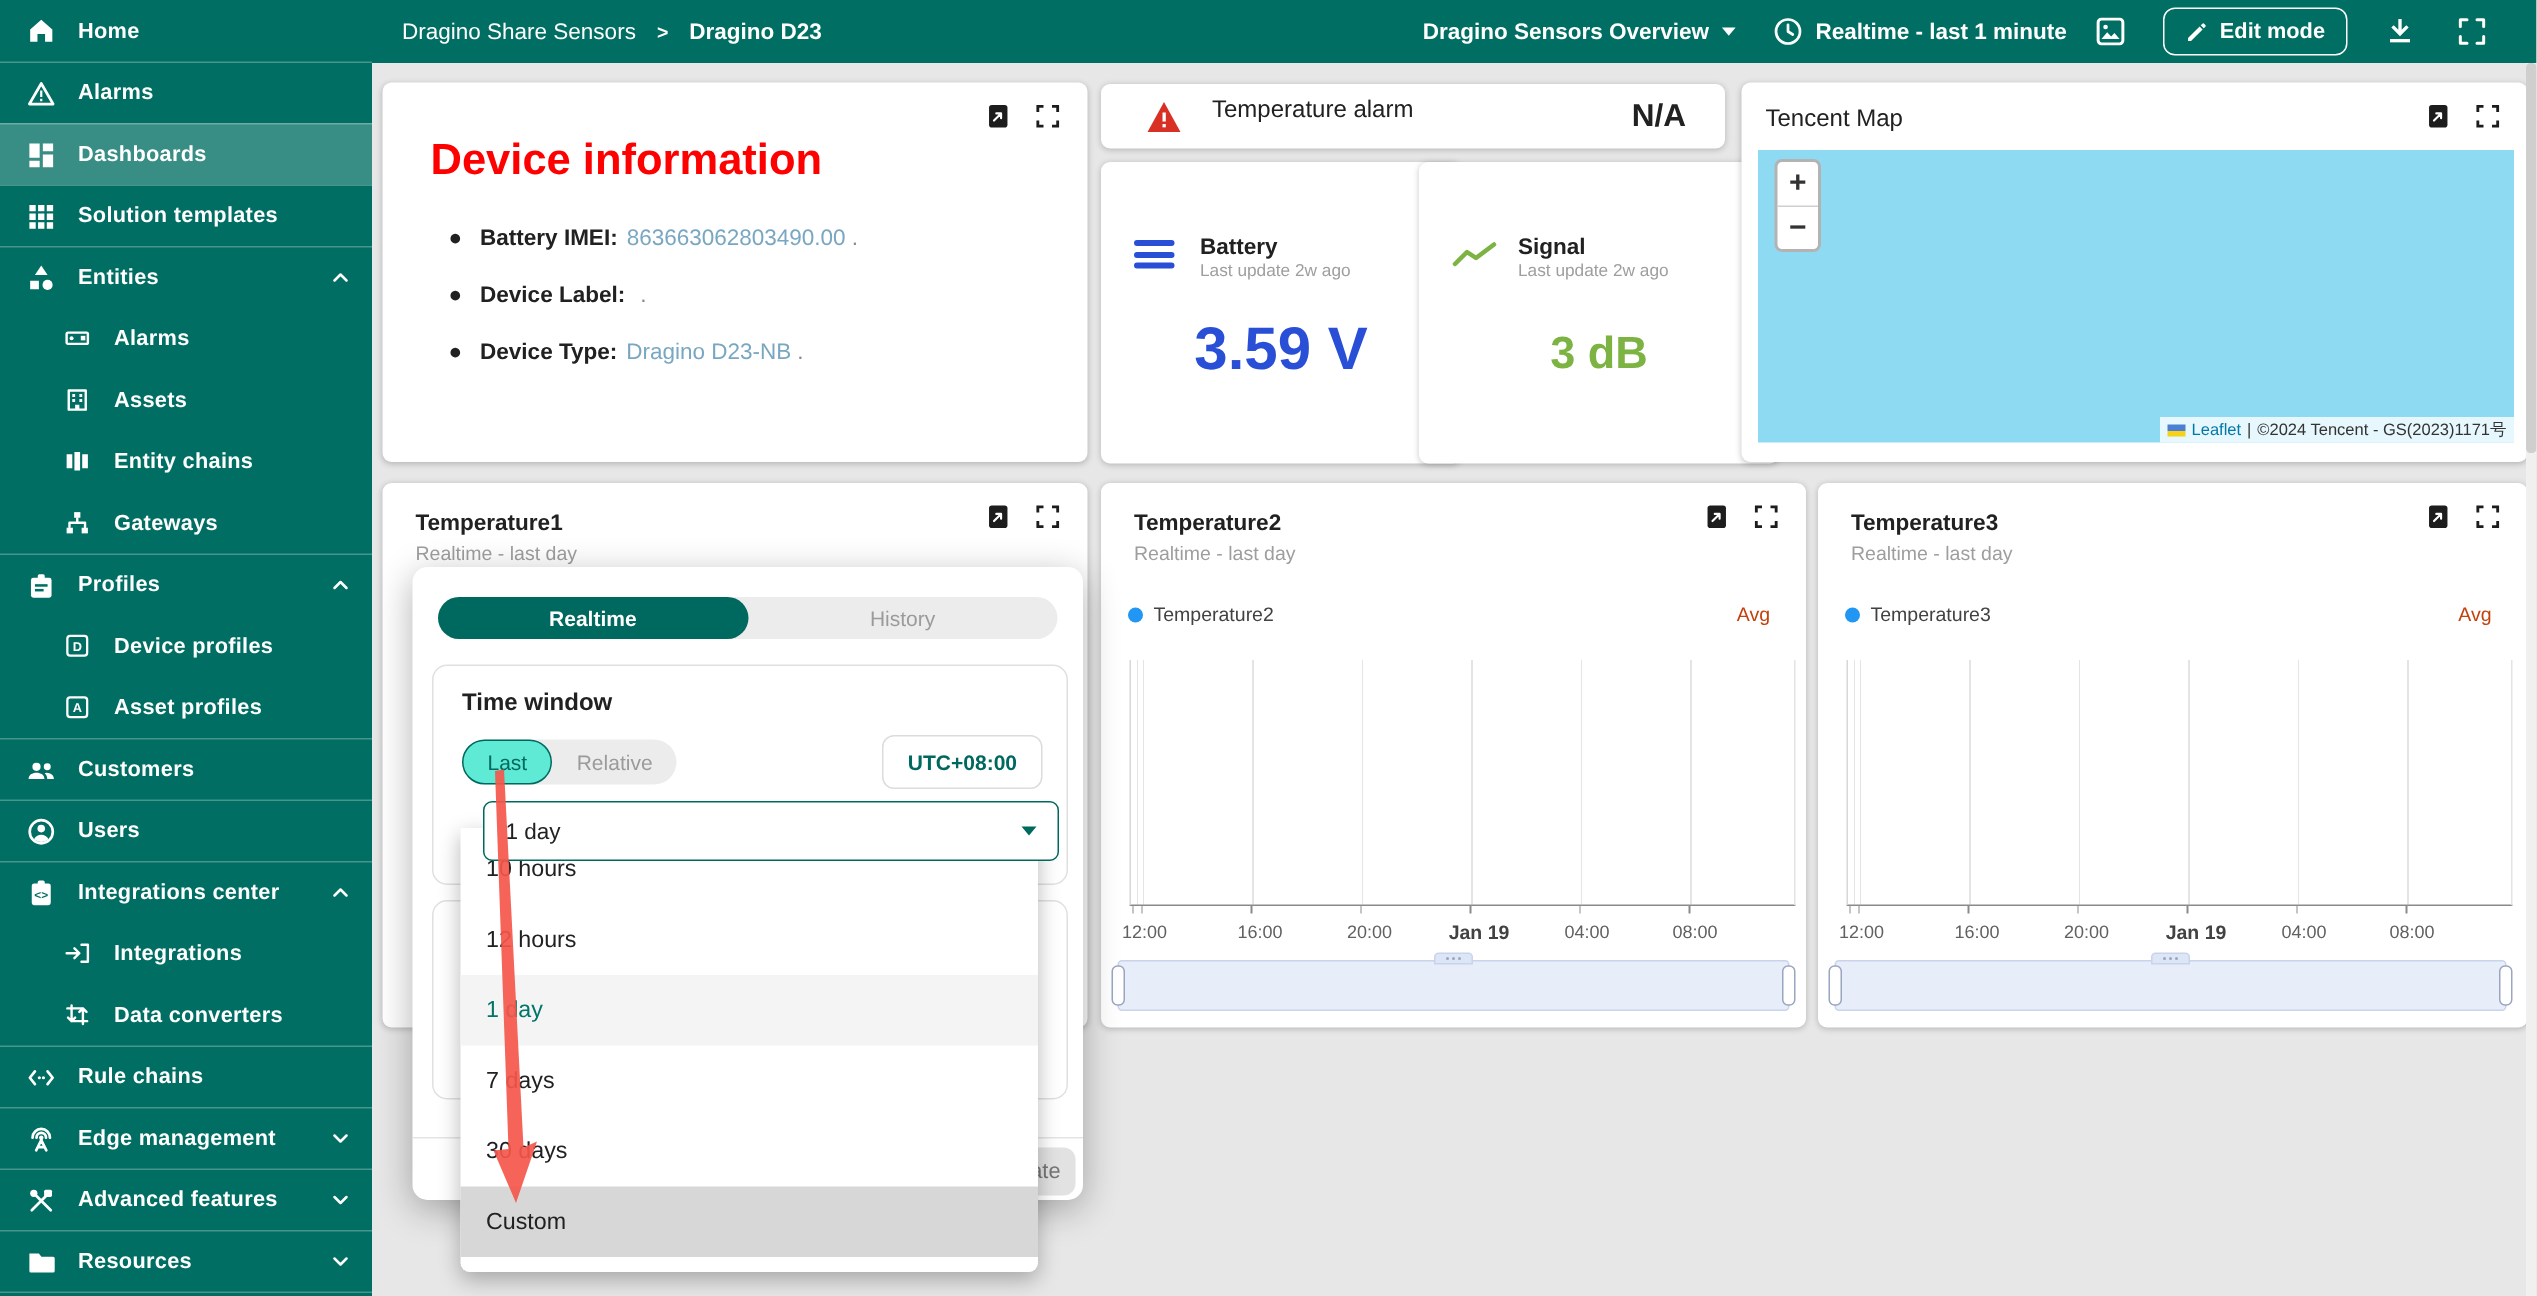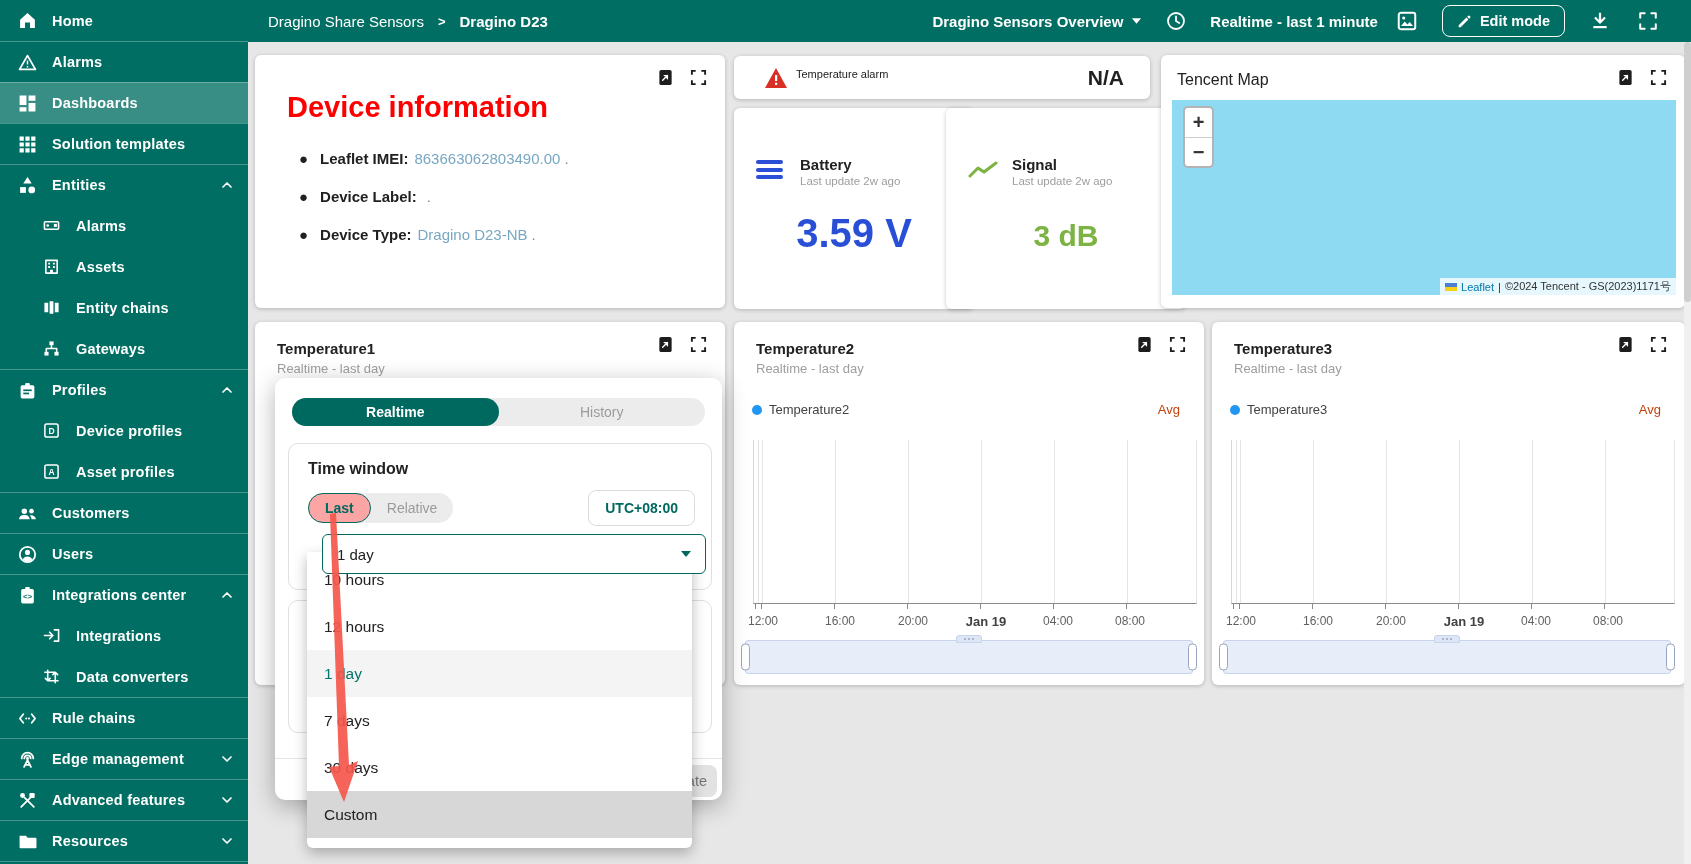--- a/index.html
+++ b/index.html
@@ -24,21 +24,21 @@
   .ic-text { fill:#fff; font-size:9px; font-weight:bold; font-family:"Liberation Sans",sans-serif; }
   .boxletter { fill:none; stroke:#fff; stroke-width:1.6; }
 
   
   .header { position:absolute; left:248px; top:0; width:1443px; height:42px; background:#006e62; color:#fff; display:flex; align-items:center; z-index:6; }
   .crumb { display:flex; align-items:center; gap:14px; margin-left:20px; font-size:15px; }
   .crumb .parent { font-weight:400; }
   .crumb .sep { font-weight:700; font-size:13px; }
   .crumb .current { font-weight:700; }
   .header-right { margin-left:auto; display:flex; align-items:center; gap:10px; margin-right:24px; }
-  .hbtn { display:flex; align-items:center; gap:24px; color:#fff; cursor:pointer; }
+  .hbtn { display:flex; align-items:center; gap:8px; color:#fff; cursor:pointer; }
   .hbtn svg { width:20px; height:20px; }
   .dash-select { font-size:15px; font-weight:700; display:flex; align-items:center; gap:8px; margin-right:14px; cursor:pointer; }
   .tw-label { font-size:15px; font-weight:700; }
   .icon-btn { width:38px; height:34px; display:flex; align-items:center; justify-content:center; cursor:pointer; }
   .edit-btn { display:flex; align-items:center; gap:8px; border:1.5px solid #fff; border-radius:8px; padding:7px 14px; font-size:14.5px; font-weight:700; cursor:pointer; margin:0 6px; }
   .edit-btn svg { width:15px; height:15px; }
   .hw { fill:none; stroke:#fff; stroke-width:1.8; stroke-linecap:round; stroke-linejoin:round; }
   .hwf { fill:#fff; }
 
   
@@ -55,21 +55,21 @@
   .devinfo-list { margin:26px 0 0 44px; }
   .devinfo-row { display:flex; align-items:baseline; margin-bottom:21px; font-size:15px; }
   .devinfo-row .bullet { color:#212121; margin-right:12px; font-size:15px; }
   .devinfo-row .lbl { font-weight:700; color:#212121; margin-right:6px; }
   .devinfo-row .val { color:#79a7c2; cursor:pointer; }
   .devinfo-row .tail { color:#8a8a8a; margin-left:4px; }
 
   
   .alarm { left:486px; top:14px; width:416px; height:43px; display:flex; align-items:center; }
   .alarm-icn { margin-left:30px; }
-  .alarm-title { font-size:11px; color:#212121; margin-left:8px; margin-top:-8px; }
+  .alarm-title { font-size:16px; color:#212121; margin-left:20px; margin-top:-8px; }
   .alarm-val { margin-left:auto; margin-right:26px; font-size:21px; font-weight:700; color:#212121;text-align:center; }
 
   
   .kpi { width:240px; height:201px; top:66px; }
   .battery { left:486px; }
   .signal { left:698px; }
   .kpi-head { display:flex; align-items:flex-start; margin:48px 0 0 22px; }
   .kpi-icn { width:36px; margin-top:4px; }
   .kpi-titles { margin-left:8px; }
   .kpi-title { font-size:15px; font-weight:700; color:#212121; }
@@ -122,21 +122,21 @@
   
   .popup { position:absolute; left:27px; top:336px; width:447px; height:422px; background:#fff; border-radius:10px; box-shadow:0 6px 24px rgba(0,0,0,.3); z-index:20; }
   .tabs { position:absolute; left:17px; top:20px; width:413px; height:28px; background:#ececec; border-radius:16px; display:flex; }
   .tab { flex:1; display:flex; align-items:center; justify-content:center; font-size:14px; cursor:pointer; color:#9b9b9b; }
   .tab.sel { background:#00695f; color:#fff; font-weight:700; border-radius:16px; }
   .twbox { position:absolute; left:13px; top:65px; width:424px; height:147px; border:1px solid #e0e0e0; border-radius:10px; }
   .twtitle { font-size:16px; font-weight:700; color:#212121; margin:16px 0 0 19px; }
   .twrow { display:flex; align-items:center; margin:12px 16px 0 19px; }
   .seg { display:inline-flex; background:#ececec; border-radius:16px; align-items:center; height:30px; }
   .seg .opt { padding:0 16px; font-size:14px; color:#9b9b9b; height:30px; display:flex; align-items:center; cursor:pointer; }
-  .seg .opt.sel { background:#fca5a5; border:1.5px solid #00695f; border-radius:16px; color:#00695f; font-weight:700; }
+  .seg .opt.sel { background:#5eead4; border:1.5px solid #00695f; border-radius:16px; color:#00695f; font-weight:400; }
   .tzbtn { margin-left:auto; border:1px solid #dcdcdc; border-radius:8px; height:36px; padding:0 16px; display:flex; align-items:center; font-size:14px; font-weight:700; color:#00695f; cursor:pointer; }
   .tselect { position:absolute; left:33px; top:90px; width:384px; height:40px; border:1.5px solid #00695f; border-radius:6px; background:#fff; display:flex; align-items:center; padding:0 14px; font-size:15px; color:#212121; z-index:7; cursor:pointer; }
   .tselect .car { margin-left:auto; width:0; height:0; border-left:5.5px solid transparent; border-right:5.5px solid transparent; border-top:6px solid #00695f; }
   .box2 { position:absolute; left:13px; top:222px; width:424px; height:133px; border:1px solid #e0e0e0; border-radius:10px; }
   .pop-div { position:absolute; left:0; top:380px; width:100%; border-top:1px solid #e4e4e4; }
   .upd-btn { position:absolute; right:5px; top:387px; width:80px; height:32px; background:#e2e2e2; color:#757575; border:none; border-radius:8px; font-size:14.5px; text-align:right; padding-right:10px; font-family:"Liberation Sans",sans-serif; cursor:pointer; }
   .dlist { position:absolute; left:32px; top:174px; width:385px; height:296px; background:#fff; border-radius:0 0 6px 6px; box-shadow:0 5px 14px rgba(0,0,0,.28); z-index:5; padding-top:4px; }
   .dopt { height:47px; display:flex; align-items:center; padding-left:17px; font-size:15.5px; color:#212121; cursor:pointer; }
   .dopt.sel { background:#f4f4f4; color:#00756b; }
   .dopt.hov { background:#d7d7d7; }
@@ -440,21 +440,21 @@
             <path d="M6 12l5-5M11 7v3.4M11 7H7.6" stroke="#fff" stroke-width="1.5" fill="none" stroke-linecap="round"></path>
           </svg>
         <svg viewBox="0 0 18 18">
             <path class="ci-stroke" d="M2 6V2h4M12 2h4v4M16 12v4h-4M6 16H2v-4"></path>
           </svg>
       </div>
       <h1 class="devinfo-title">Device information</h1>
       <div class="devinfo-list">
         <div class="devinfo-row">
           <span class="bullet">●</span>
-          <span class="lbl">Leaflet IMEI:</span>
+          <span class="lbl">Battery IMEI:</span>
           <span class="val">863663062803490.00</span>
           <span class="tail">.</span>
         </div>
         <div class="devinfo-row">
           <span class="bullet">●</span>
           <span class="lbl">Device Label:</span>
           <span class="val"></span>
           <span class="tail">.</span>
         </div>
         <div class="devinfo-row">

